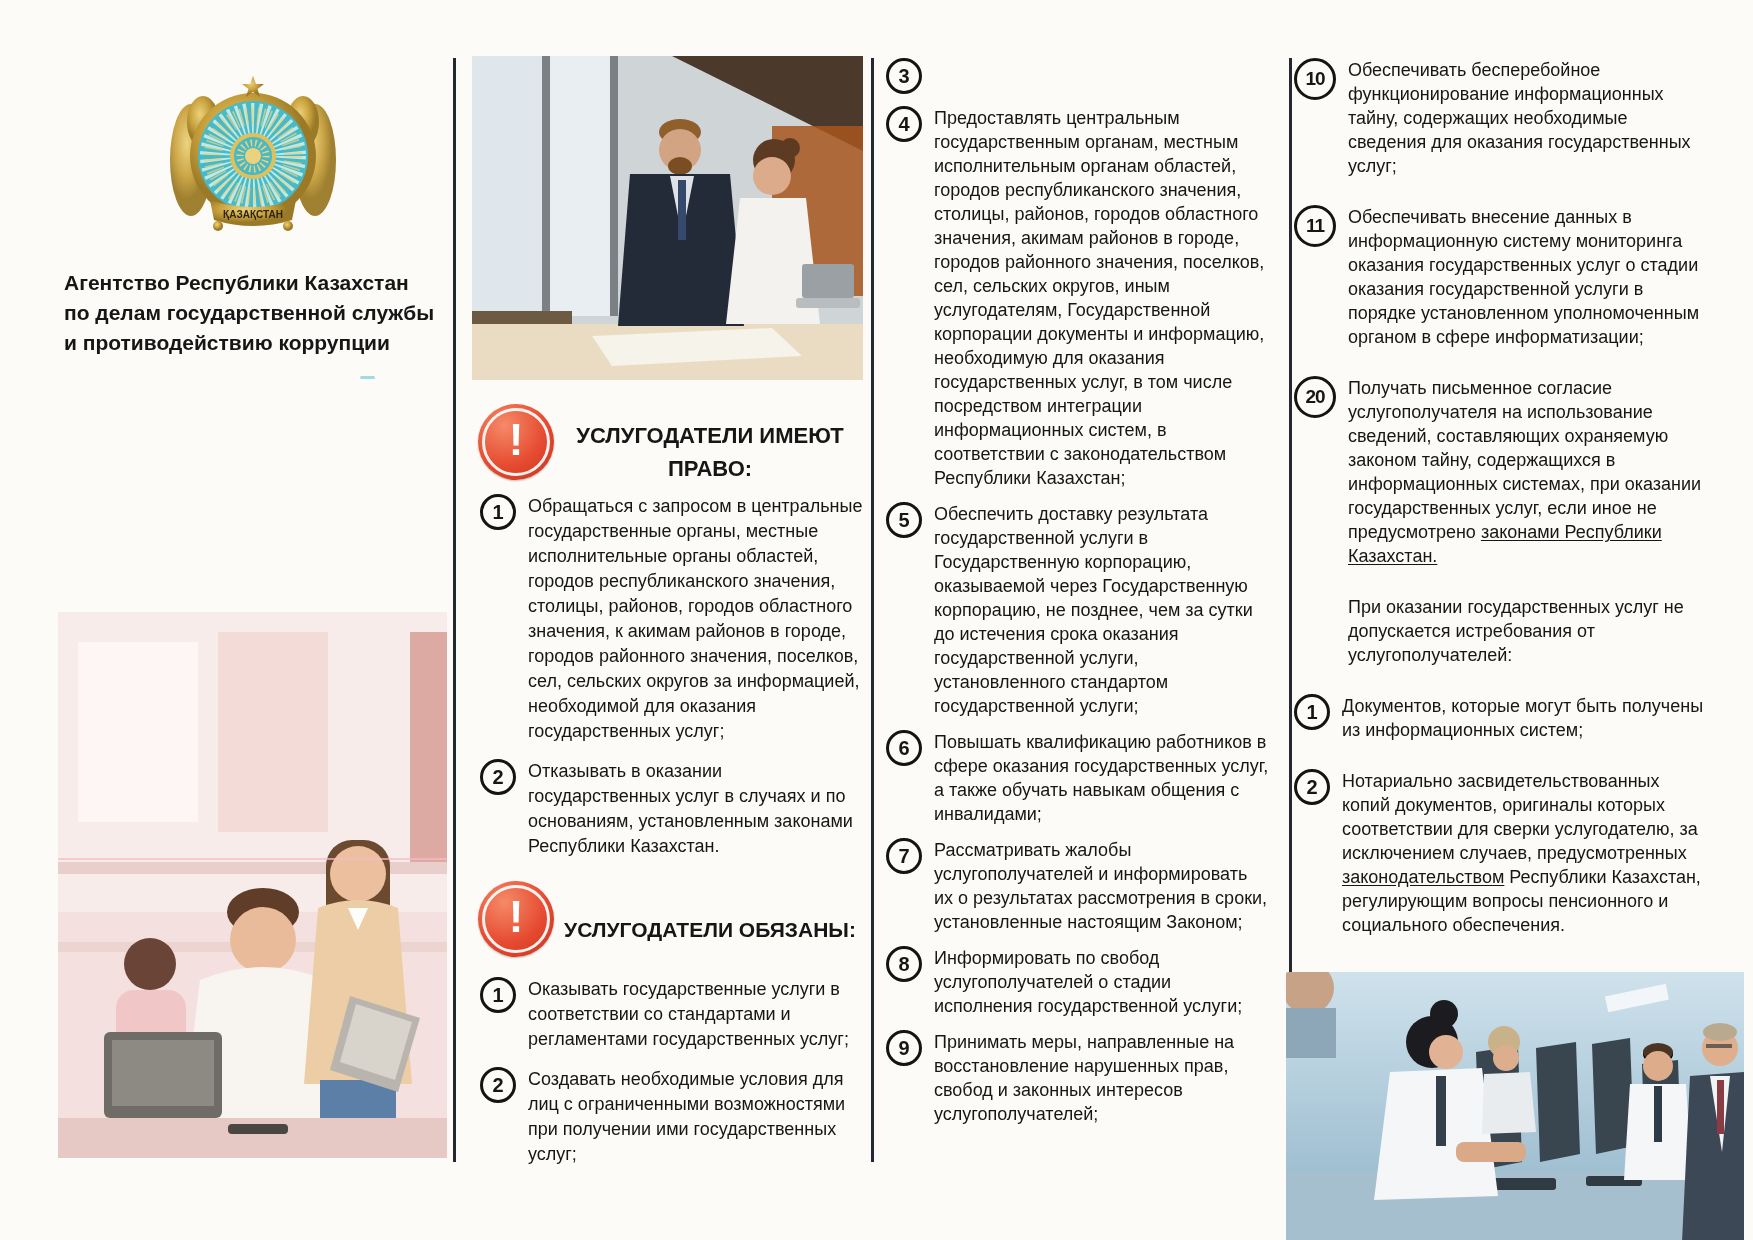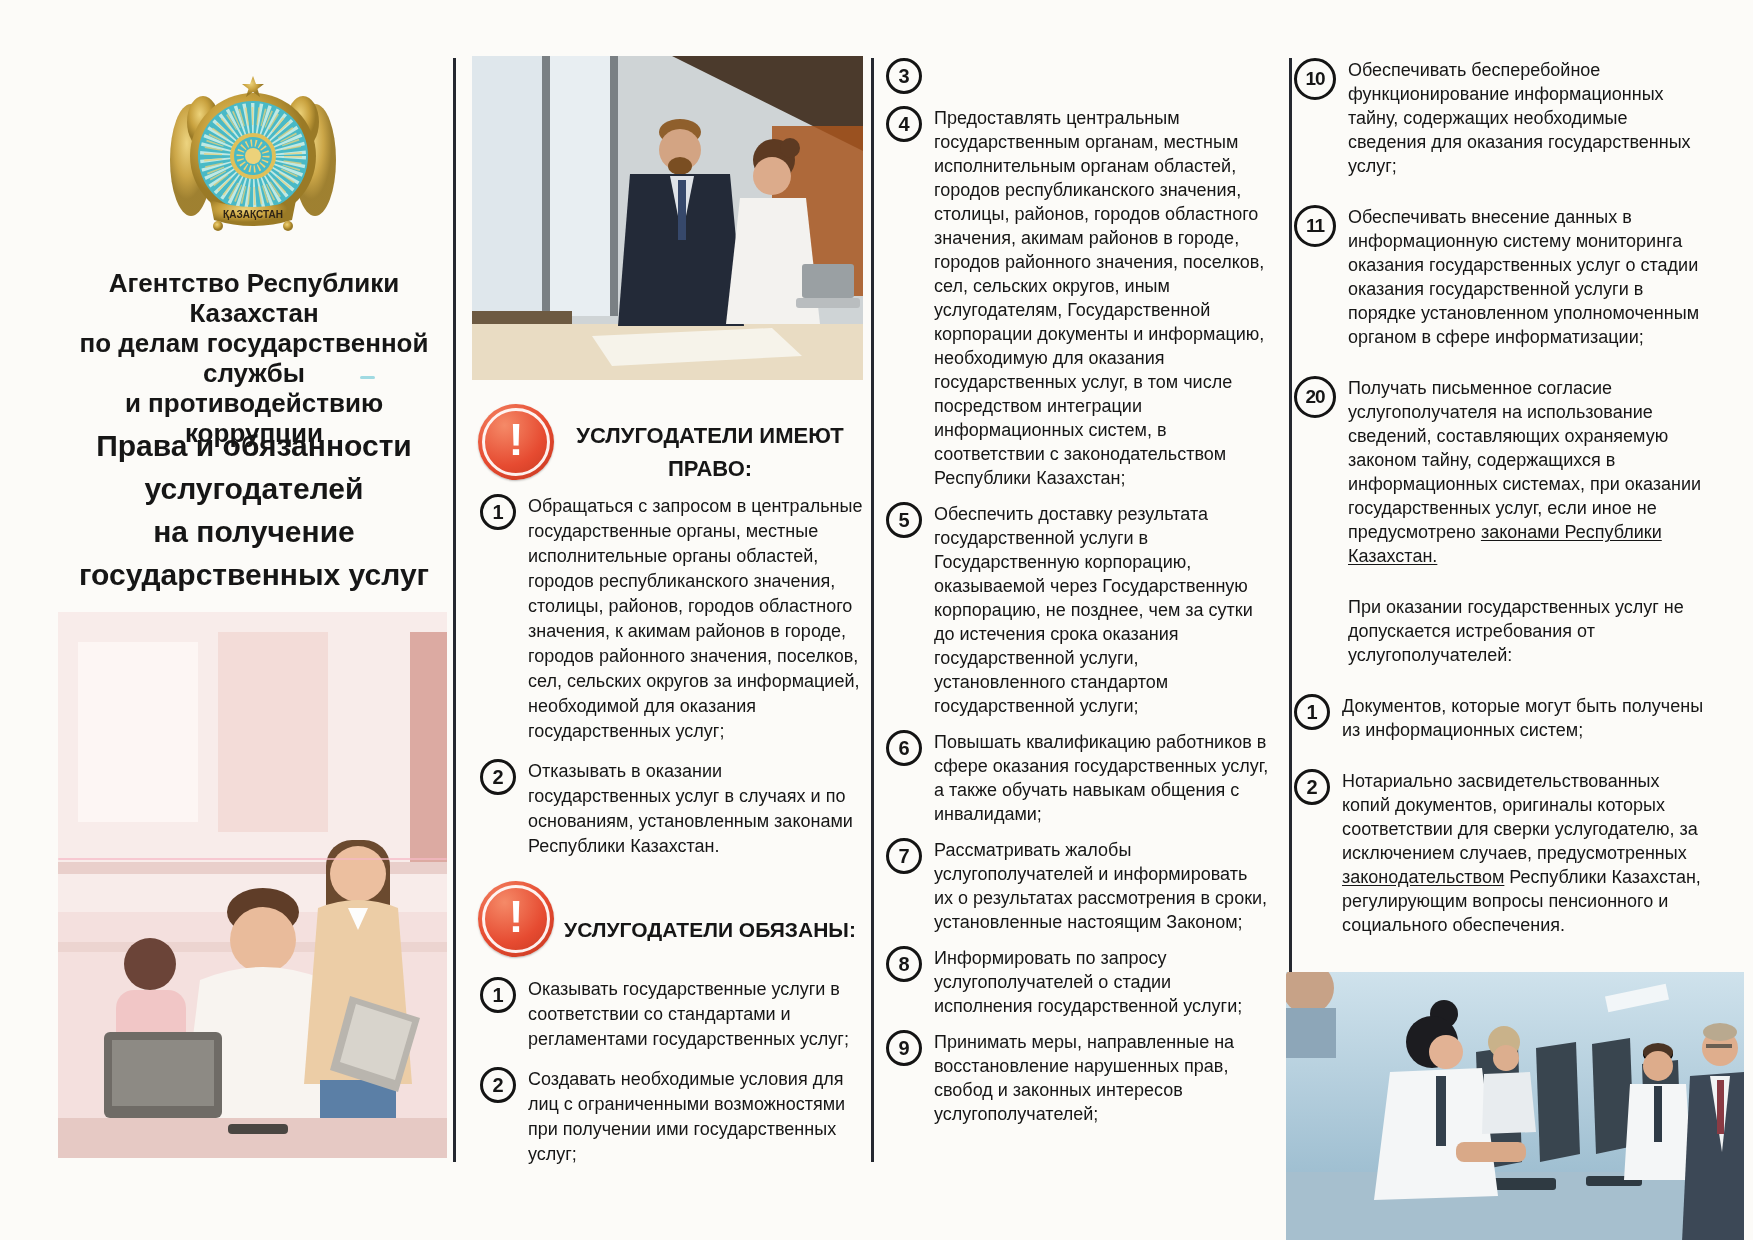--- a/index.html
+++ b/index.html
@@ -1,22 +1,22 @@
 <!DOCTYPE html>
 <html><head>
 <meta charset="utf-8">
 <style>
   html,body{margin:0;padding:0;background:#e8e6e2;}
   #page{position:relative;width:1753px;height:1240px;background:#fcfbf8;
         font-family:"Liberation Sans",sans-serif;color:#161616;overflow:hidden;}
   .abs{position:absolute;}
 
   
-  .agency{left:56px;top:268px;width:396px;text-align:center;font-weight:700;
-          font-size:26px;line-height:30px;}
+  .agency{left:64px;top:268px;width:396px;font-weight:700;
+          font-size:21px;line-height:30px;}
   .cover-title{left:56px;top:424px;width:396px;text-align:center;font-weight:700;
           font-size:30px;line-height:43px;}
   .photo-frame{overflow:hidden;}
   .photo-frame svg{display:block;}
 
   
   .vdiv{width:3px;background:#252830;top:58px;height:1104px;}
 
   
   .flow{display:flex;flex-direction:column;}
@@ -82,26 +82,20 @@
       <circle cx="130" cy="166" r="5" fill="url(#gold)"></circle>
     </svg>
   </div>
 
   <div class="abs agency">
     <div>Агентство Республики Казахстан</div>
     <div>по делам государственной службы</div>
     <div>и противодействию коррупции</div>
   </div>
 
-  <div class="abs cover-title">
-    <div>Права и обязанности</div>
-    <div>услугодателей</div>
-    <div>на получение</div>
-    <div>государственных услуг</div>
-  </div>
 
   <div class="abs photo-frame" style="left:58px;top:612px;width:389px;height:546px;">
     <svg width="389" height="546" viewBox="0 0 389 546">
       <rect width="389" height="546" fill="#f4e0de"></rect>
       <rect x="0" y="0" width="389" height="300" fill="#f8ecea"></rect>
       <rect x="20" y="30" width="120" height="180" fill="#fdf6f4"></rect>
       <rect x="160" y="20" width="110" height="200" fill="#f3dcd8"></rect>
       <rect x="352" y="20" width="37" height="230" fill="#dcaaa2"></rect>
       <rect x="0" y="250" width="389" height="12" fill="#e9cfcb"></rect>
       <rect x="0" y="330" width="389" height="10" fill="#eCd4d0"></rect>
@@ -229,21 +223,21 @@
       <div class="itext">Повышать квалификацию работников в сфере оказания государственных услуг, а также обучать навыкам общения с инвалидами;</div>
     </div>
 
     <div class="item">
       <span class="num">7</span>
       <div class="itext">Рассматривать жалобы услугополучателей и информировать их о результатах рассмотрения в сроки, установленные настоящим Законом;</div>
     </div>
 
     <div class="item">
       <span class="num">8</span>
-      <div class="itext">Информировать по запросу услугополучателей о стадии исполнения государственной услуги;</div>
+      <div class="itext">Информировать по свобод услугополучателей о стадии исполнения государственной услуги;</div>
     </div>
 
     <div class="item">
       <span class="num">9</span>
       <div class="itext">Принимать меры, направленные на восстановление нарушенных прав, свобод и законных интересов услугополучателей;</div>
     </div>
   </div>
 
   <div class="abs flow lh24" style="left:1294px;top:58px;width:412px;gap:27px;">
 

